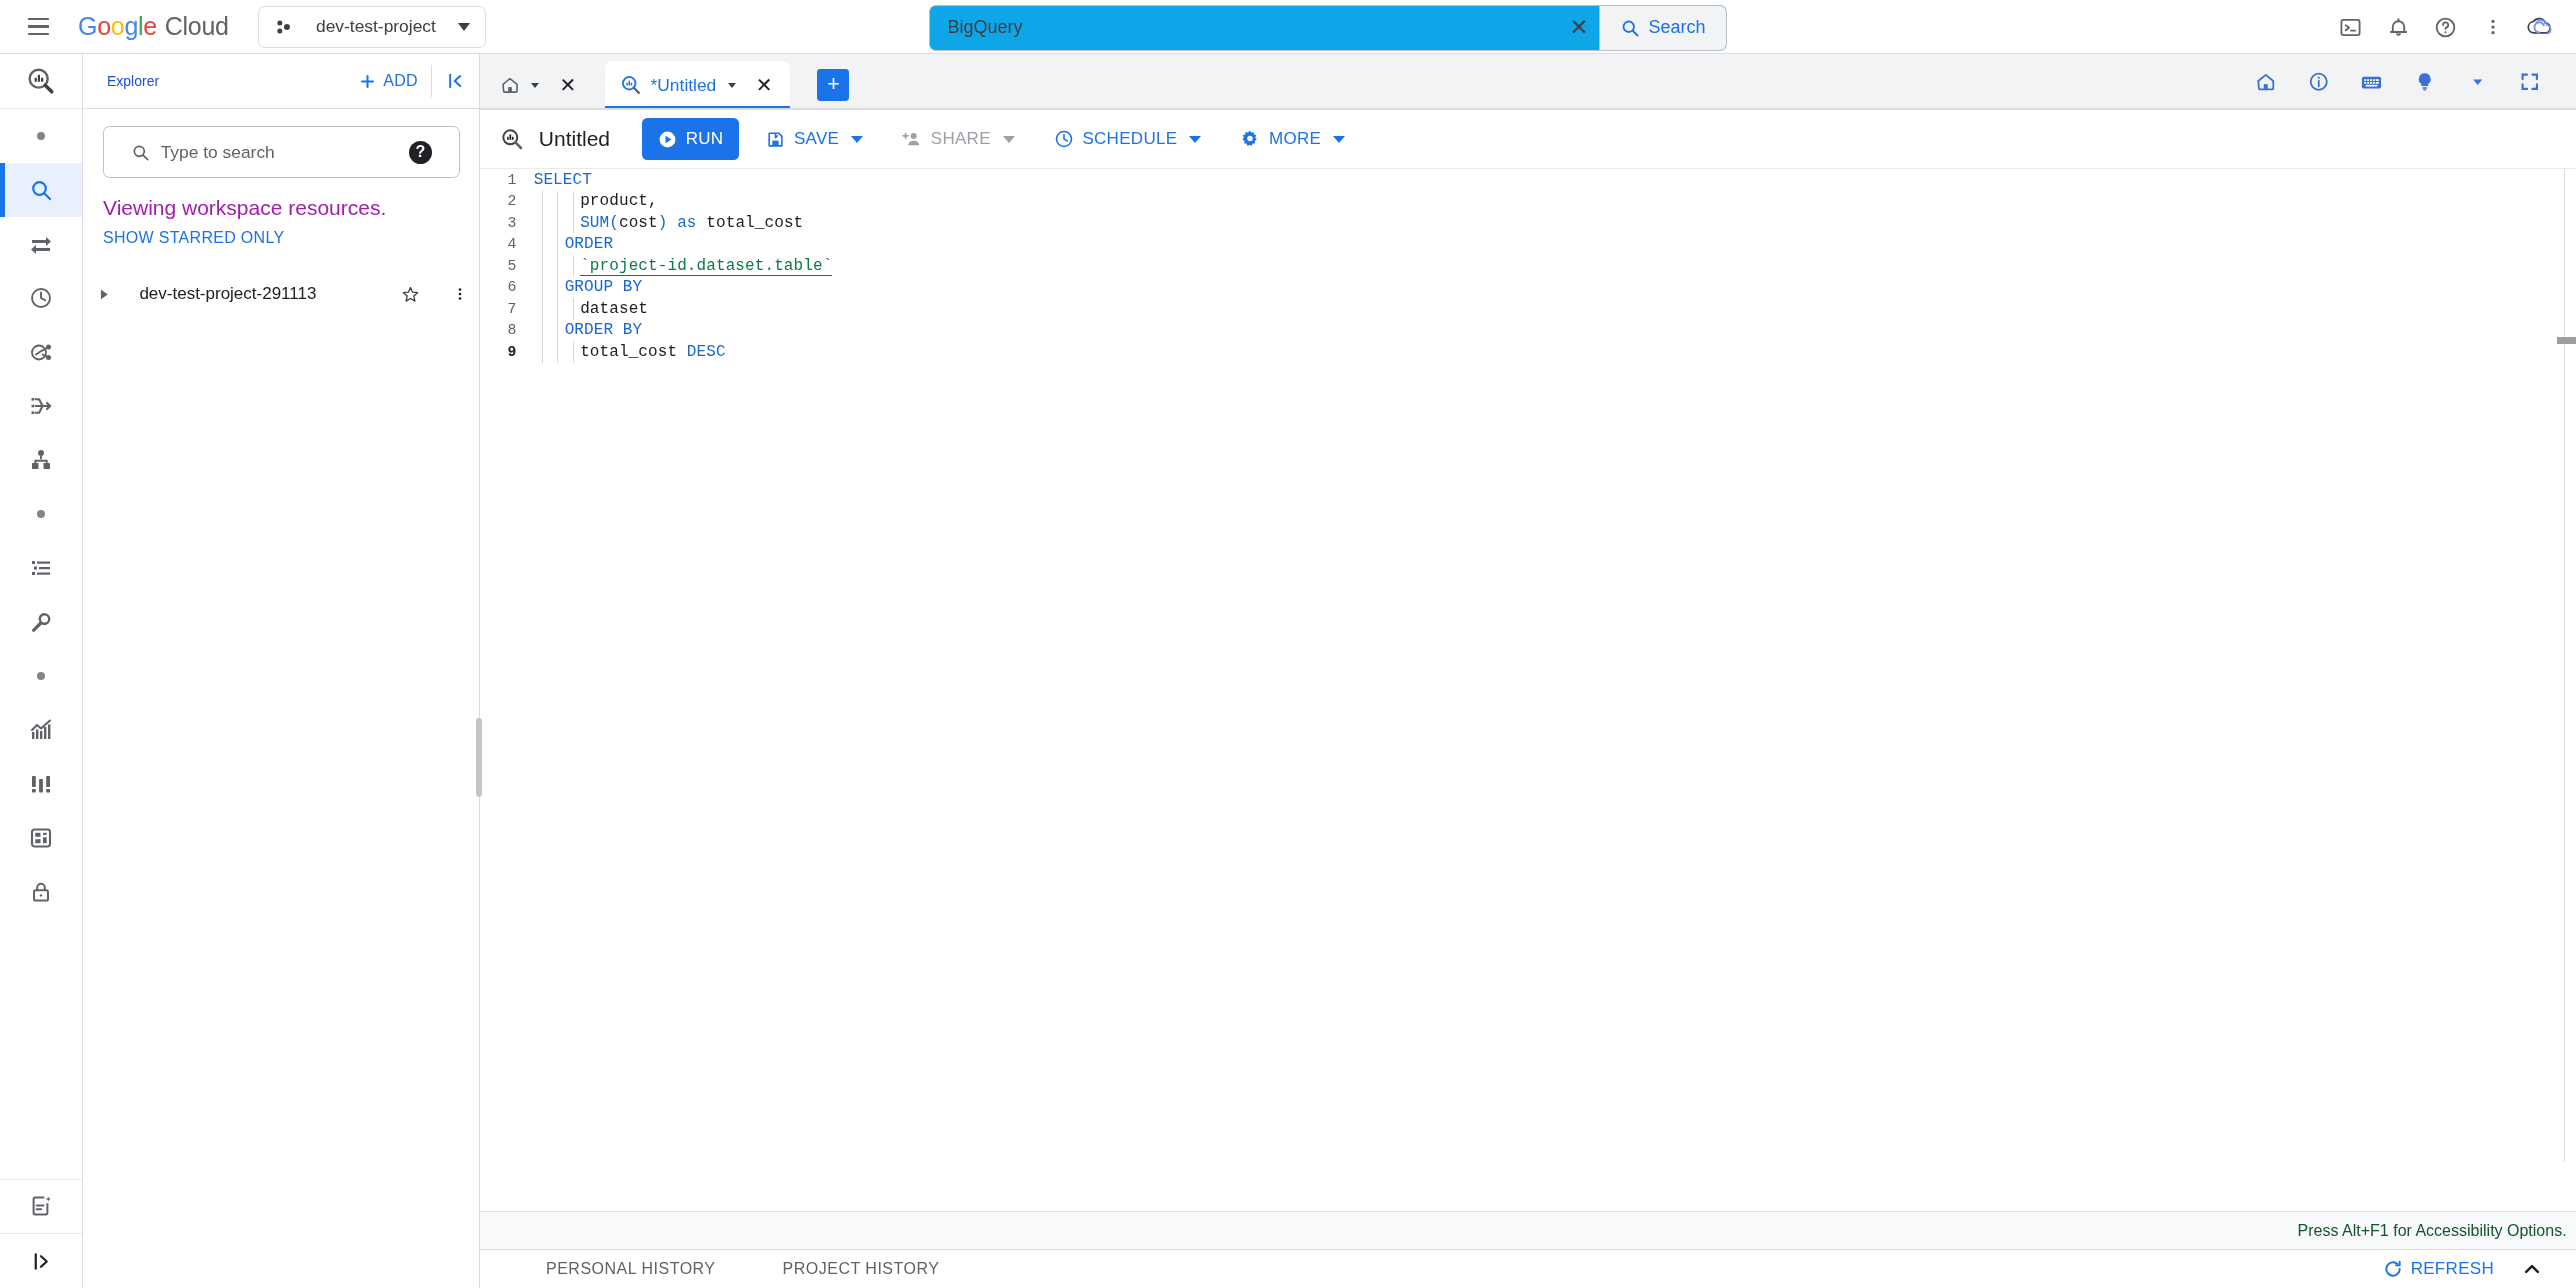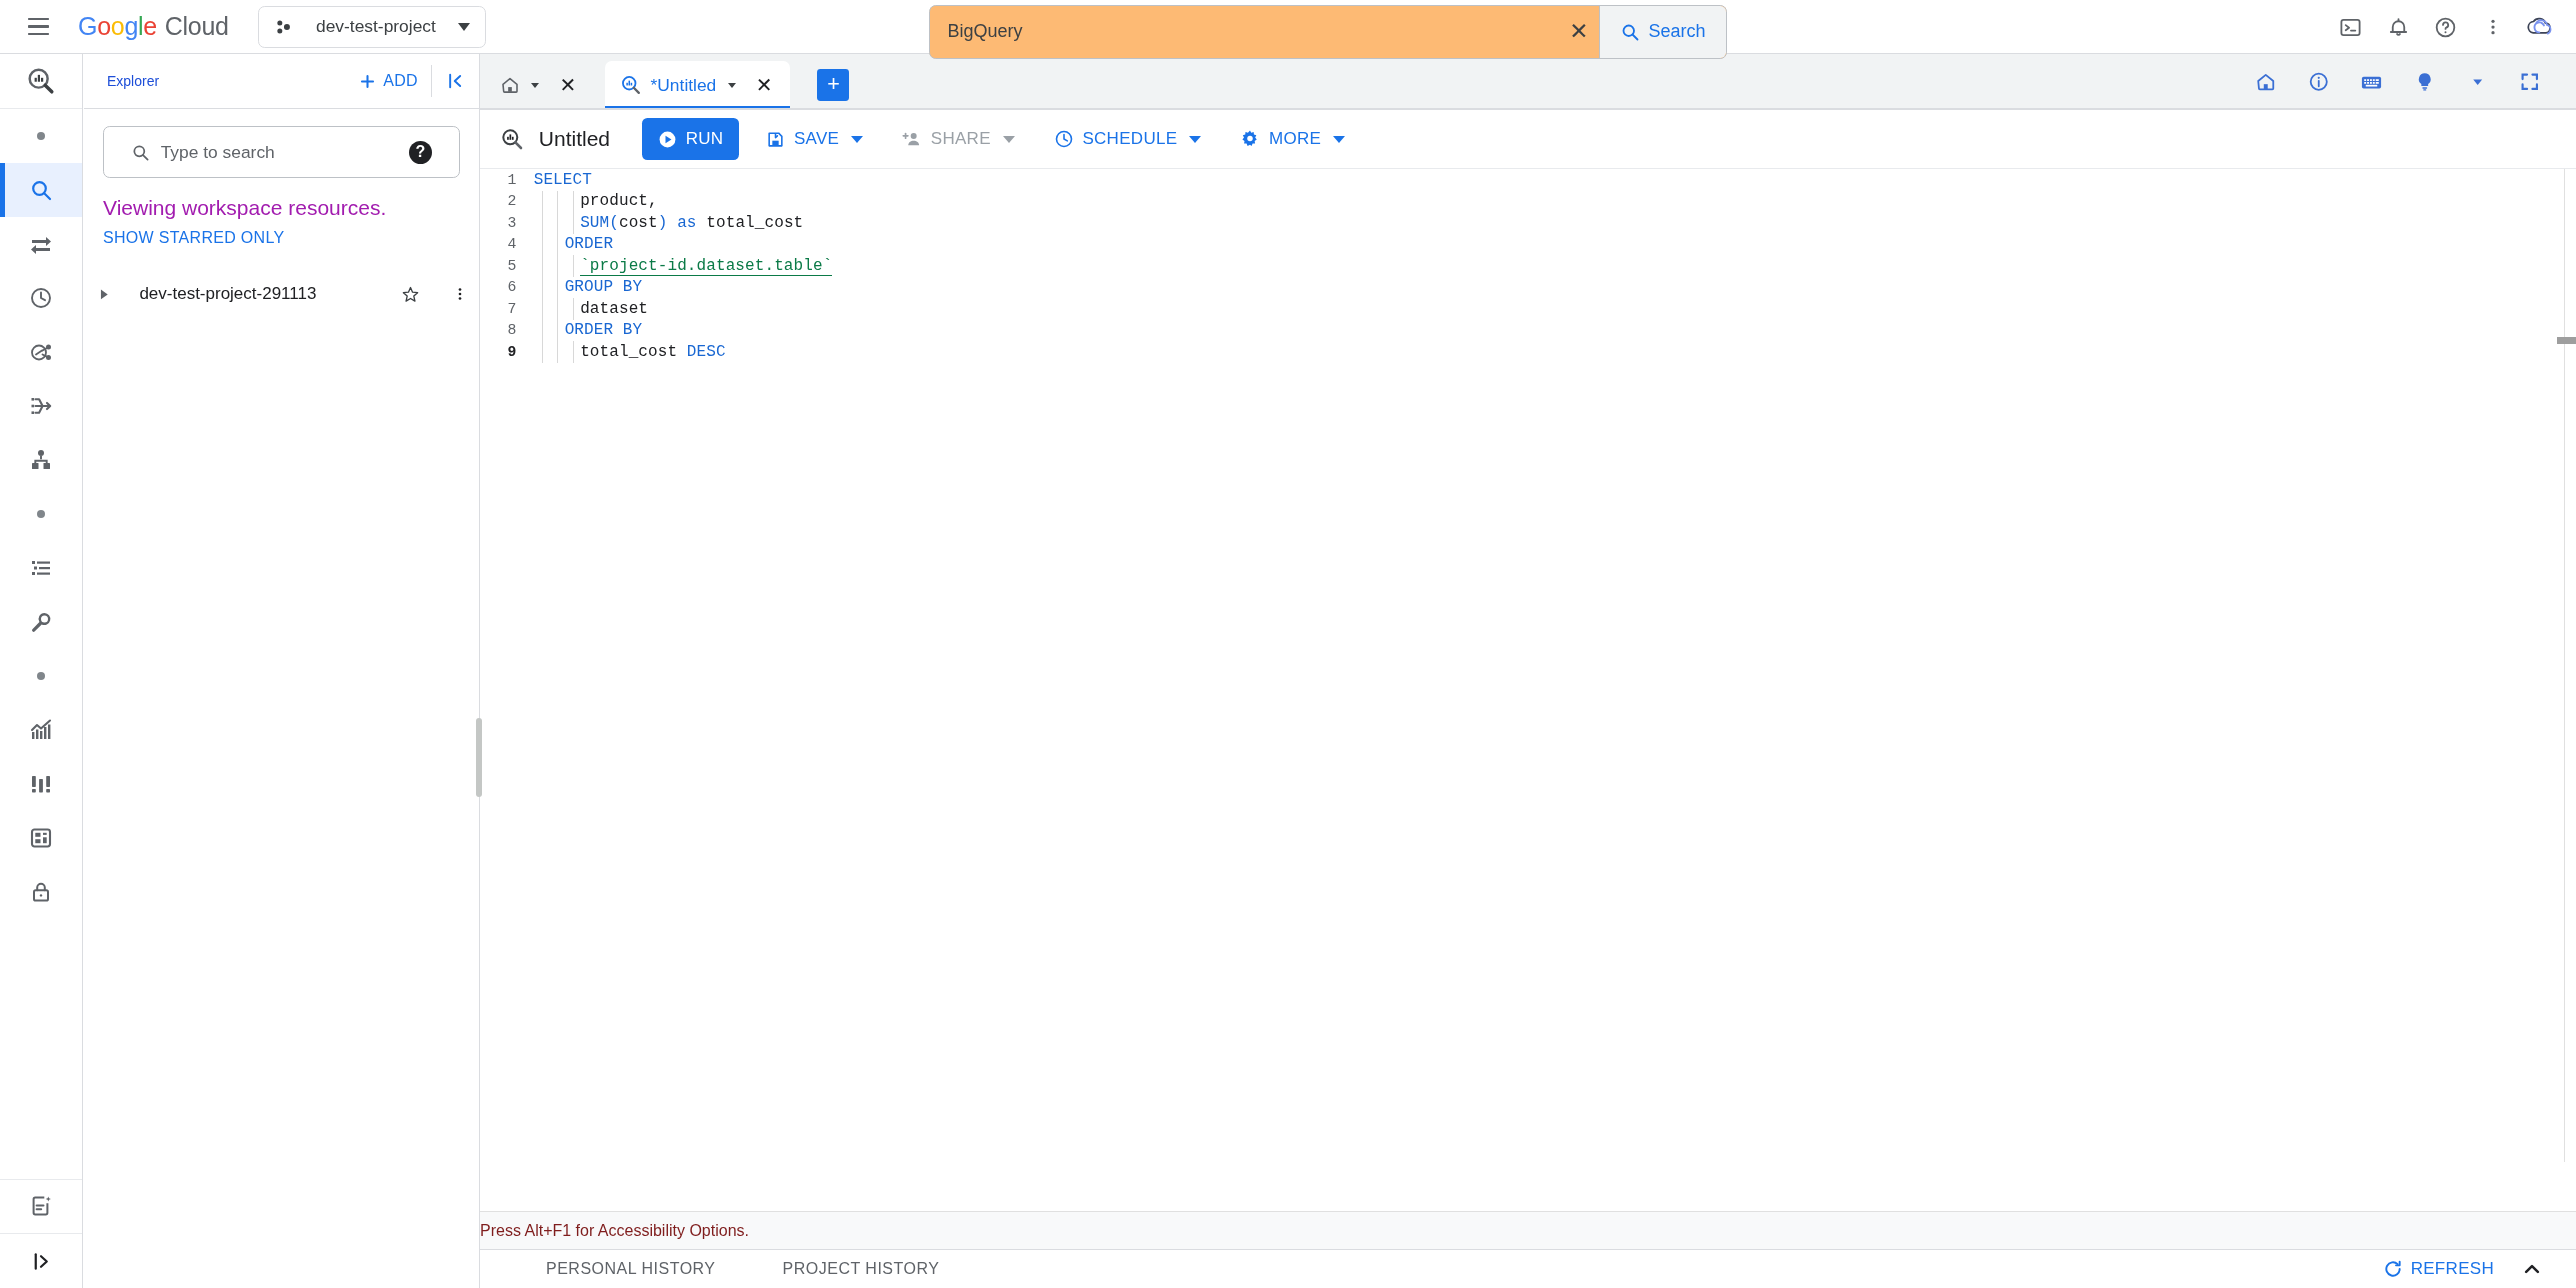--- a/index.html
+++ b/index.html
@@ -34,22 +34,22 @@
 
   .proj-chip {
     margin-left: 29.5px; height: 42px; border: 0.7px solid #dadce0; border-radius: 6.7px;
     display: flex; align-items: center; padding: 0 14.8px; gap: 22px; cursor: pointer;
     background: #fff;
   }
   .proj-chip .label { font-size: 17.4px; color: #3c4043; font-weight: 500;}
   .caret-down { width:0;height:0;border-left:6.7px solid transparent;border-right:6.7px solid transparent;border-top:8px solid #3c4043; }
 
   .searchwrap {
-    position: absolute; left: 929px; top: 4.7px; width: 798px; height: 54px;
-    border: 0.7px solid #bdc1c6; border-radius: 6.7px; background:#fdba74;
+    position: absolute; left: 929px; top: 4.7px; width: 798px; height: 46px;
+    border: 0.7px solid #bdc1c6; border-radius: 6.7px; background:#0ea5e9;
     display:flex; overflow:hidden;
   }
   .searchwrap input {
     flex:1; height: 100%; border:none; outline:none; background: transparent;
     font-size: 18px; color: #3c4043; padding-left: 17.4px;
     font-family: "Liberation Sans", sans-serif;
   }
   .searchwrap input::placeholder { color: #5f6368; }
   .clear-x { width: 40px; height:100%; display:flex; align-items:center; justify-content:center; cursor:pointer; font-size: 23px; color:#3c4043; font-weight:300;}
   .searchbtn {
@@ -180,22 +180,22 @@
   }
   .kw { color:#1967d2; }
   .str { color:#0b7a47; border-bottom:0.7px solid #0b7a47; }
   .vguide { width: 0.7px; background:#d8d8d8; height: 21.5px; }
 
   .code-scroll-mark { position:absolute; right: 0px; top: 168px; width: 19px; height: 6.7px; background:#9e9e9e; }
   .code-right-gap { position:absolute; right:0; top:0; width: 10.7px; height: 993px; background:#fff; }
 
   .a11y-bar {
     position:absolute; bottom: 0; left:0; right:0; height: 38px; background:#f8f9fa;
-    border-top:0.7px solid #e0e0e0; display:flex;align-items:center;justify-content:flex-start;
-    padding-right: 9.4px; font-size: 16px; color:#7f1d1d;
+    border-top:0.7px solid #e0e0e0; display:flex;align-items:center;justify-content:flex-end;
+    padding-right: 9.4px; font-size: 16px; color:#14532d;
   }
 
   .histbar {
     position:absolute; bottom:0; left:0; width:2096px; height: 39px; background:#fff;
     border-top: 1.3px solid #dadce0; display:flex; align-items:center;
   }
   .histtab { font-size: 16px; color:#5f6368; letter-spacing:0.5px; font-weight:500; cursor:pointer; }
   #hist-personal { margin-left: 66px; }
   #hist-project { margin-left: 67px; }
   .hist-right { margin-left:auto; display:flex; align-items:center; gap: 23px; padding-right: 29.5px; }

